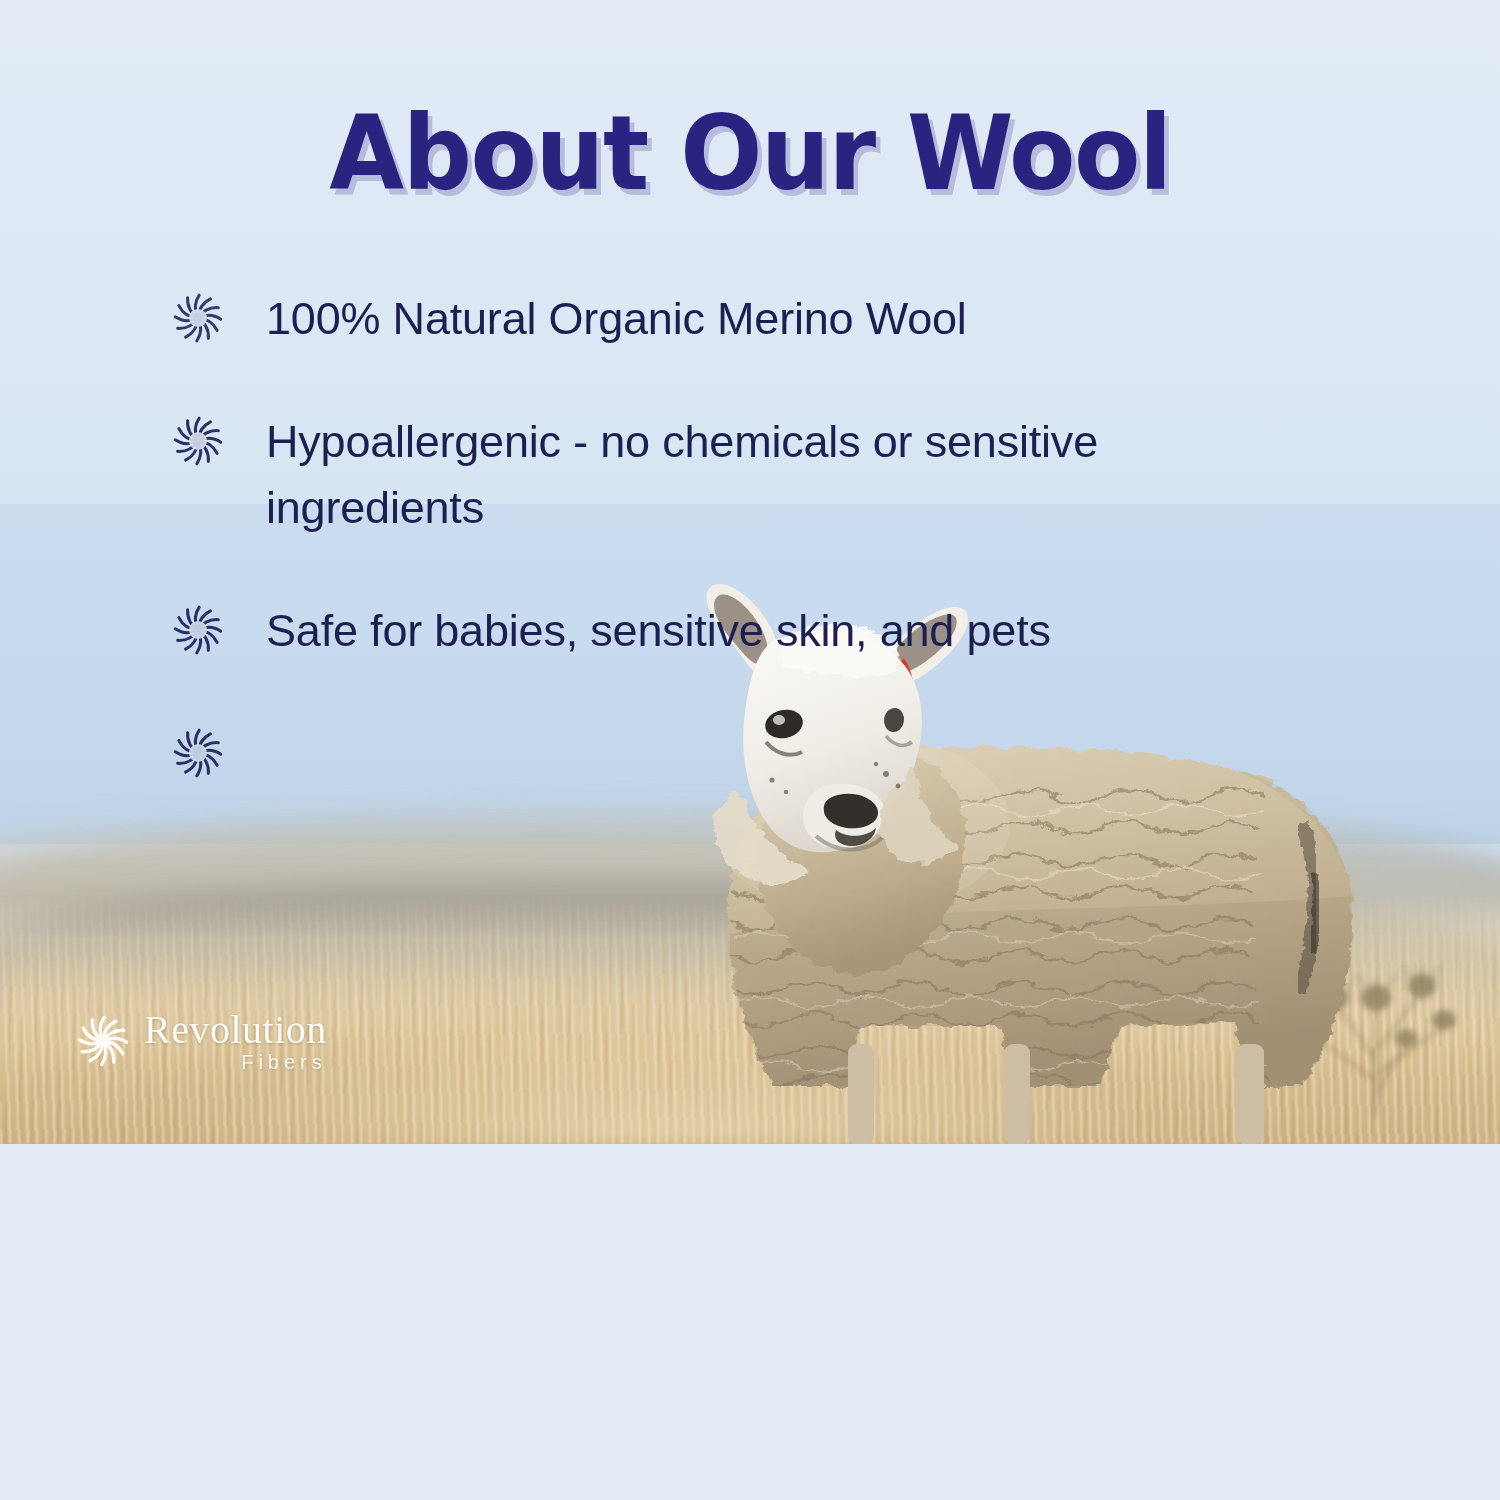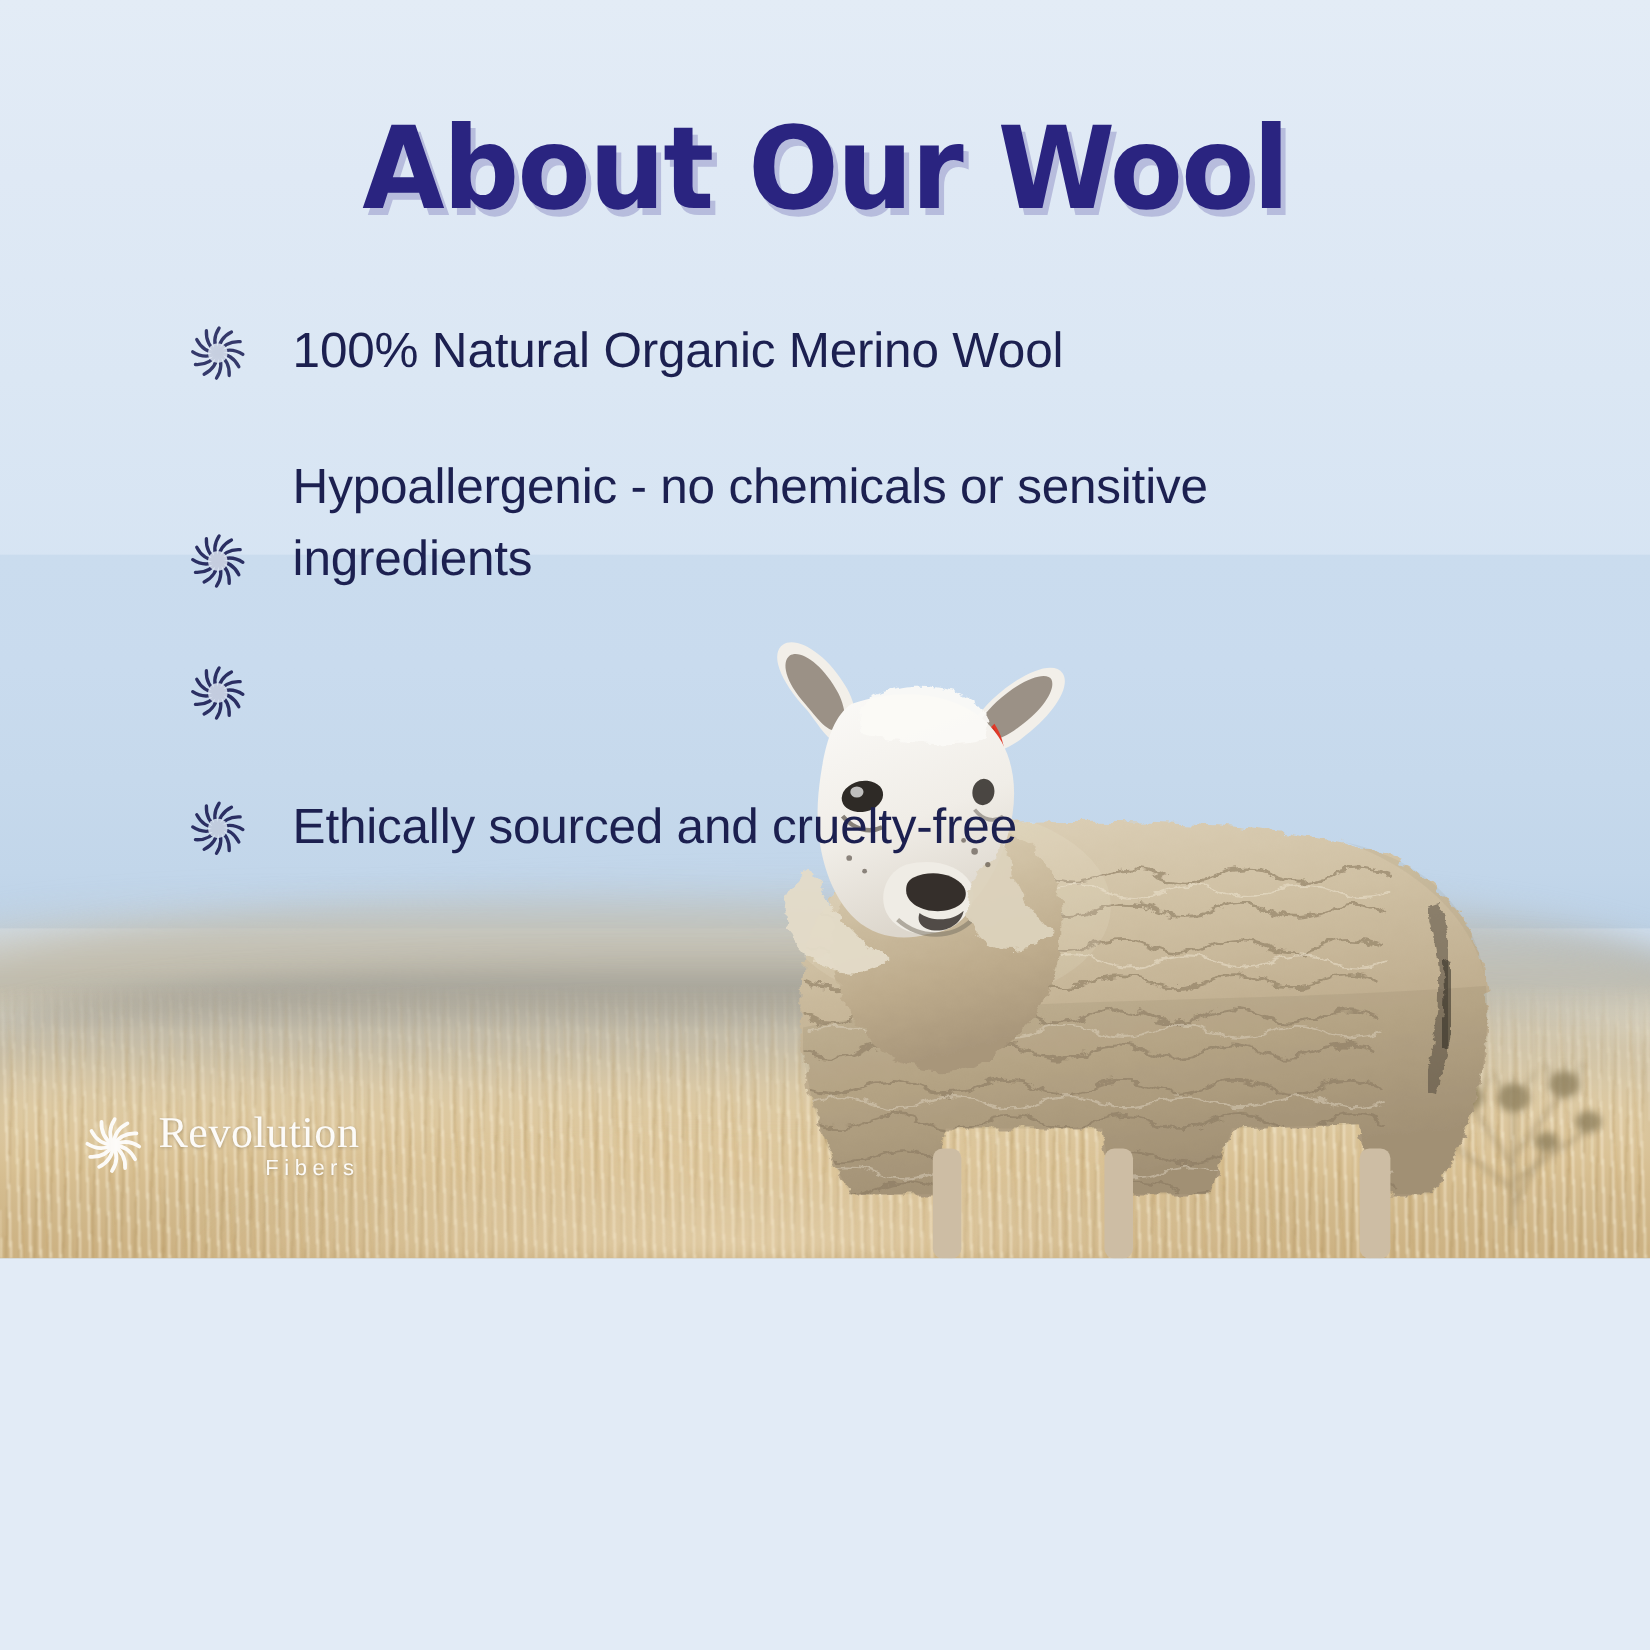--- a/index.html
+++ b/index.html
@@ -99,21 +99,21 @@
     text-shadow:5px 6px 0 rgba(150,152,200,.55);
     transform:scaleX(.93);
     white-space:nowrap;
   }
 
   .bullets {
     position:absolute; left:168px; top:286px; right:120px;
   }
   .bullet {
     display:flex;
-    align-items:flex-end;
+    align-items:flex-start;
     gap:38px;
     margin-bottom:58px;
   }
   .bullet:last-child { margin-bottom:0; }
   .bullet-icon { flex:0 0 auto; width:60px; height:60px; margin-top:2px; }
   .bullet-text {
     font-family:"Liberation Sans", sans-serif;
     font-weight:400;
     font-size:45px;
     line-height:1.45;
@@ -396,41 +396,41 @@
           <path d="M50 50 C62 44 76 44 88 52" transform="rotate(150 50 50)"></path>
           <path d="M50 50 C62 44 76 44 88 52" transform="rotate(180 50 50)"></path>
           <path d="M50 50 C62 44 76 44 88 52" transform="rotate(210 50 50)"></path>
           <path d="M50 50 C62 44 76 44 88 52" transform="rotate(240 50 50)"></path>
           <path d="M50 50 C62 44 76 44 88 52" transform="rotate(270 50 50)"></path>
           <path d="M50 50 C62 44 76 44 88 52" transform="rotate(300 50 50)"></path>
           <path d="M50 50 C62 44 76 44 88 52" transform="rotate(330 50 50)"></path>
         </g>
         <circle cx="50" cy="50" r="15" fill="#dee8f4" opacity=".85"></circle>
       </svg>
+      <div class="bullet-text">Safe for babies, sensitive skin, and pets</div>
     </div>
 
     <div class="bullet">
       <svg class="bullet-icon" viewBox="0 0 100 100">
         <g fill="none" stroke-linecap="round" stroke-width="5" stroke="#2b2f63">
           <path d="M50 50 C62 44 76 44 88 52" transform="rotate(0 50 50)"></path>
           <path d="M50 50 C62 44 76 44 88 52" transform="rotate(30 50 50)"></path>
           <path d="M50 50 C62 44 76 44 88 52" transform="rotate(60 50 50)"></path>
           <path d="M50 50 C62 44 76 44 88 52" transform="rotate(90 50 50)"></path>
           <path d="M50 50 C62 44 76 44 88 52" transform="rotate(120 50 50)"></path>
           <path d="M50 50 C62 44 76 44 88 52" transform="rotate(150 50 50)"></path>
           <path d="M50 50 C62 44 76 44 88 52" transform="rotate(180 50 50)"></path>
           <path d="M50 50 C62 44 76 44 88 52" transform="rotate(210 50 50)"></path>
           <path d="M50 50 C62 44 76 44 88 52" transform="rotate(240 50 50)"></path>
           <path d="M50 50 C62 44 76 44 88 52" transform="rotate(270 50 50)"></path>
           <path d="M50 50 C62 44 76 44 88 52" transform="rotate(300 50 50)"></path>
           <path d="M50 50 C62 44 76 44 88 52" transform="rotate(330 50 50)"></path>
         </g>
         <circle cx="50" cy="50" r="15" fill="#dce7f3" opacity=".85"></circle>
       </svg>
-      <div class="bullet-text">Ethically sourced and cruelty-free</div>
     </div>
 
   </div>
 
   <div class="logo">
     <svg class="logo-mark" viewBox="0 0 100 100">
       <g fill="none" stroke-linecap="round" stroke-width="5.5" stroke="#ffffff">
         <path d="M50 50 C62 44 76 44 88 52" transform="rotate(0 50 50)"></path>
         <path d="M50 50 C62 44 76 44 88 52" transform="rotate(30 50 50)"></path>
         <path d="M50 50 C62 44 76 44 88 52" transform="rotate(60 50 50)"></path>

